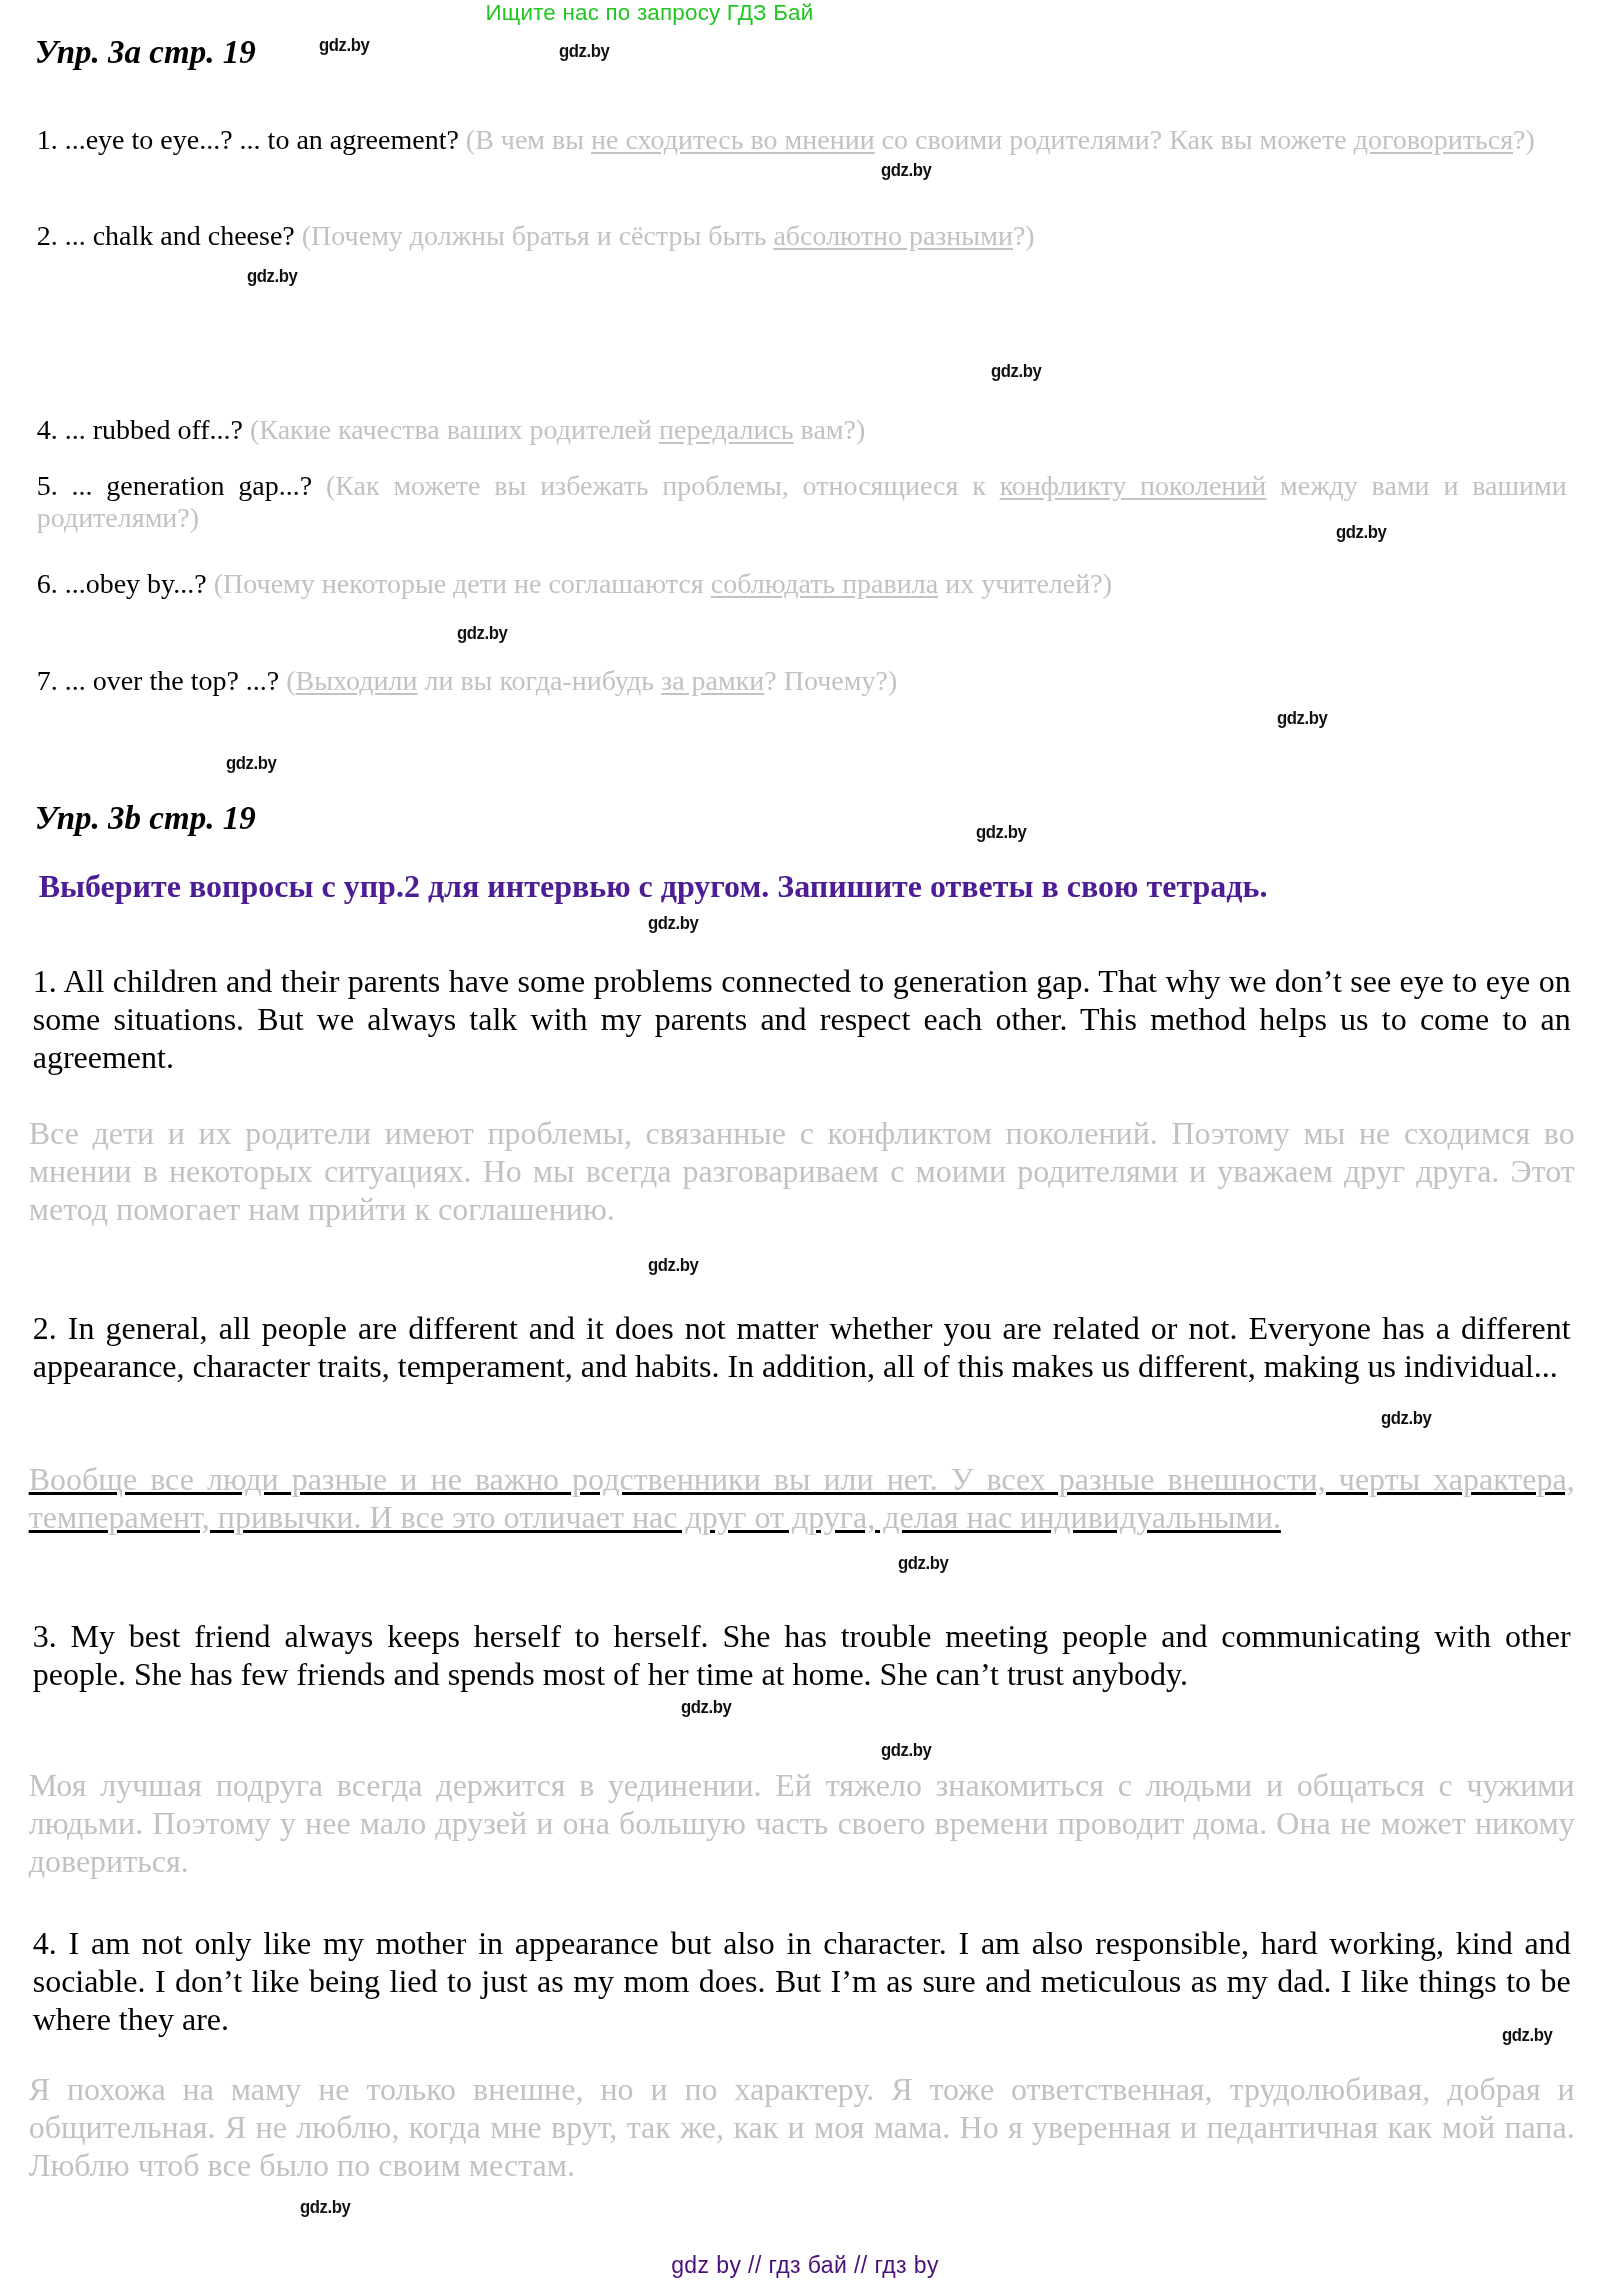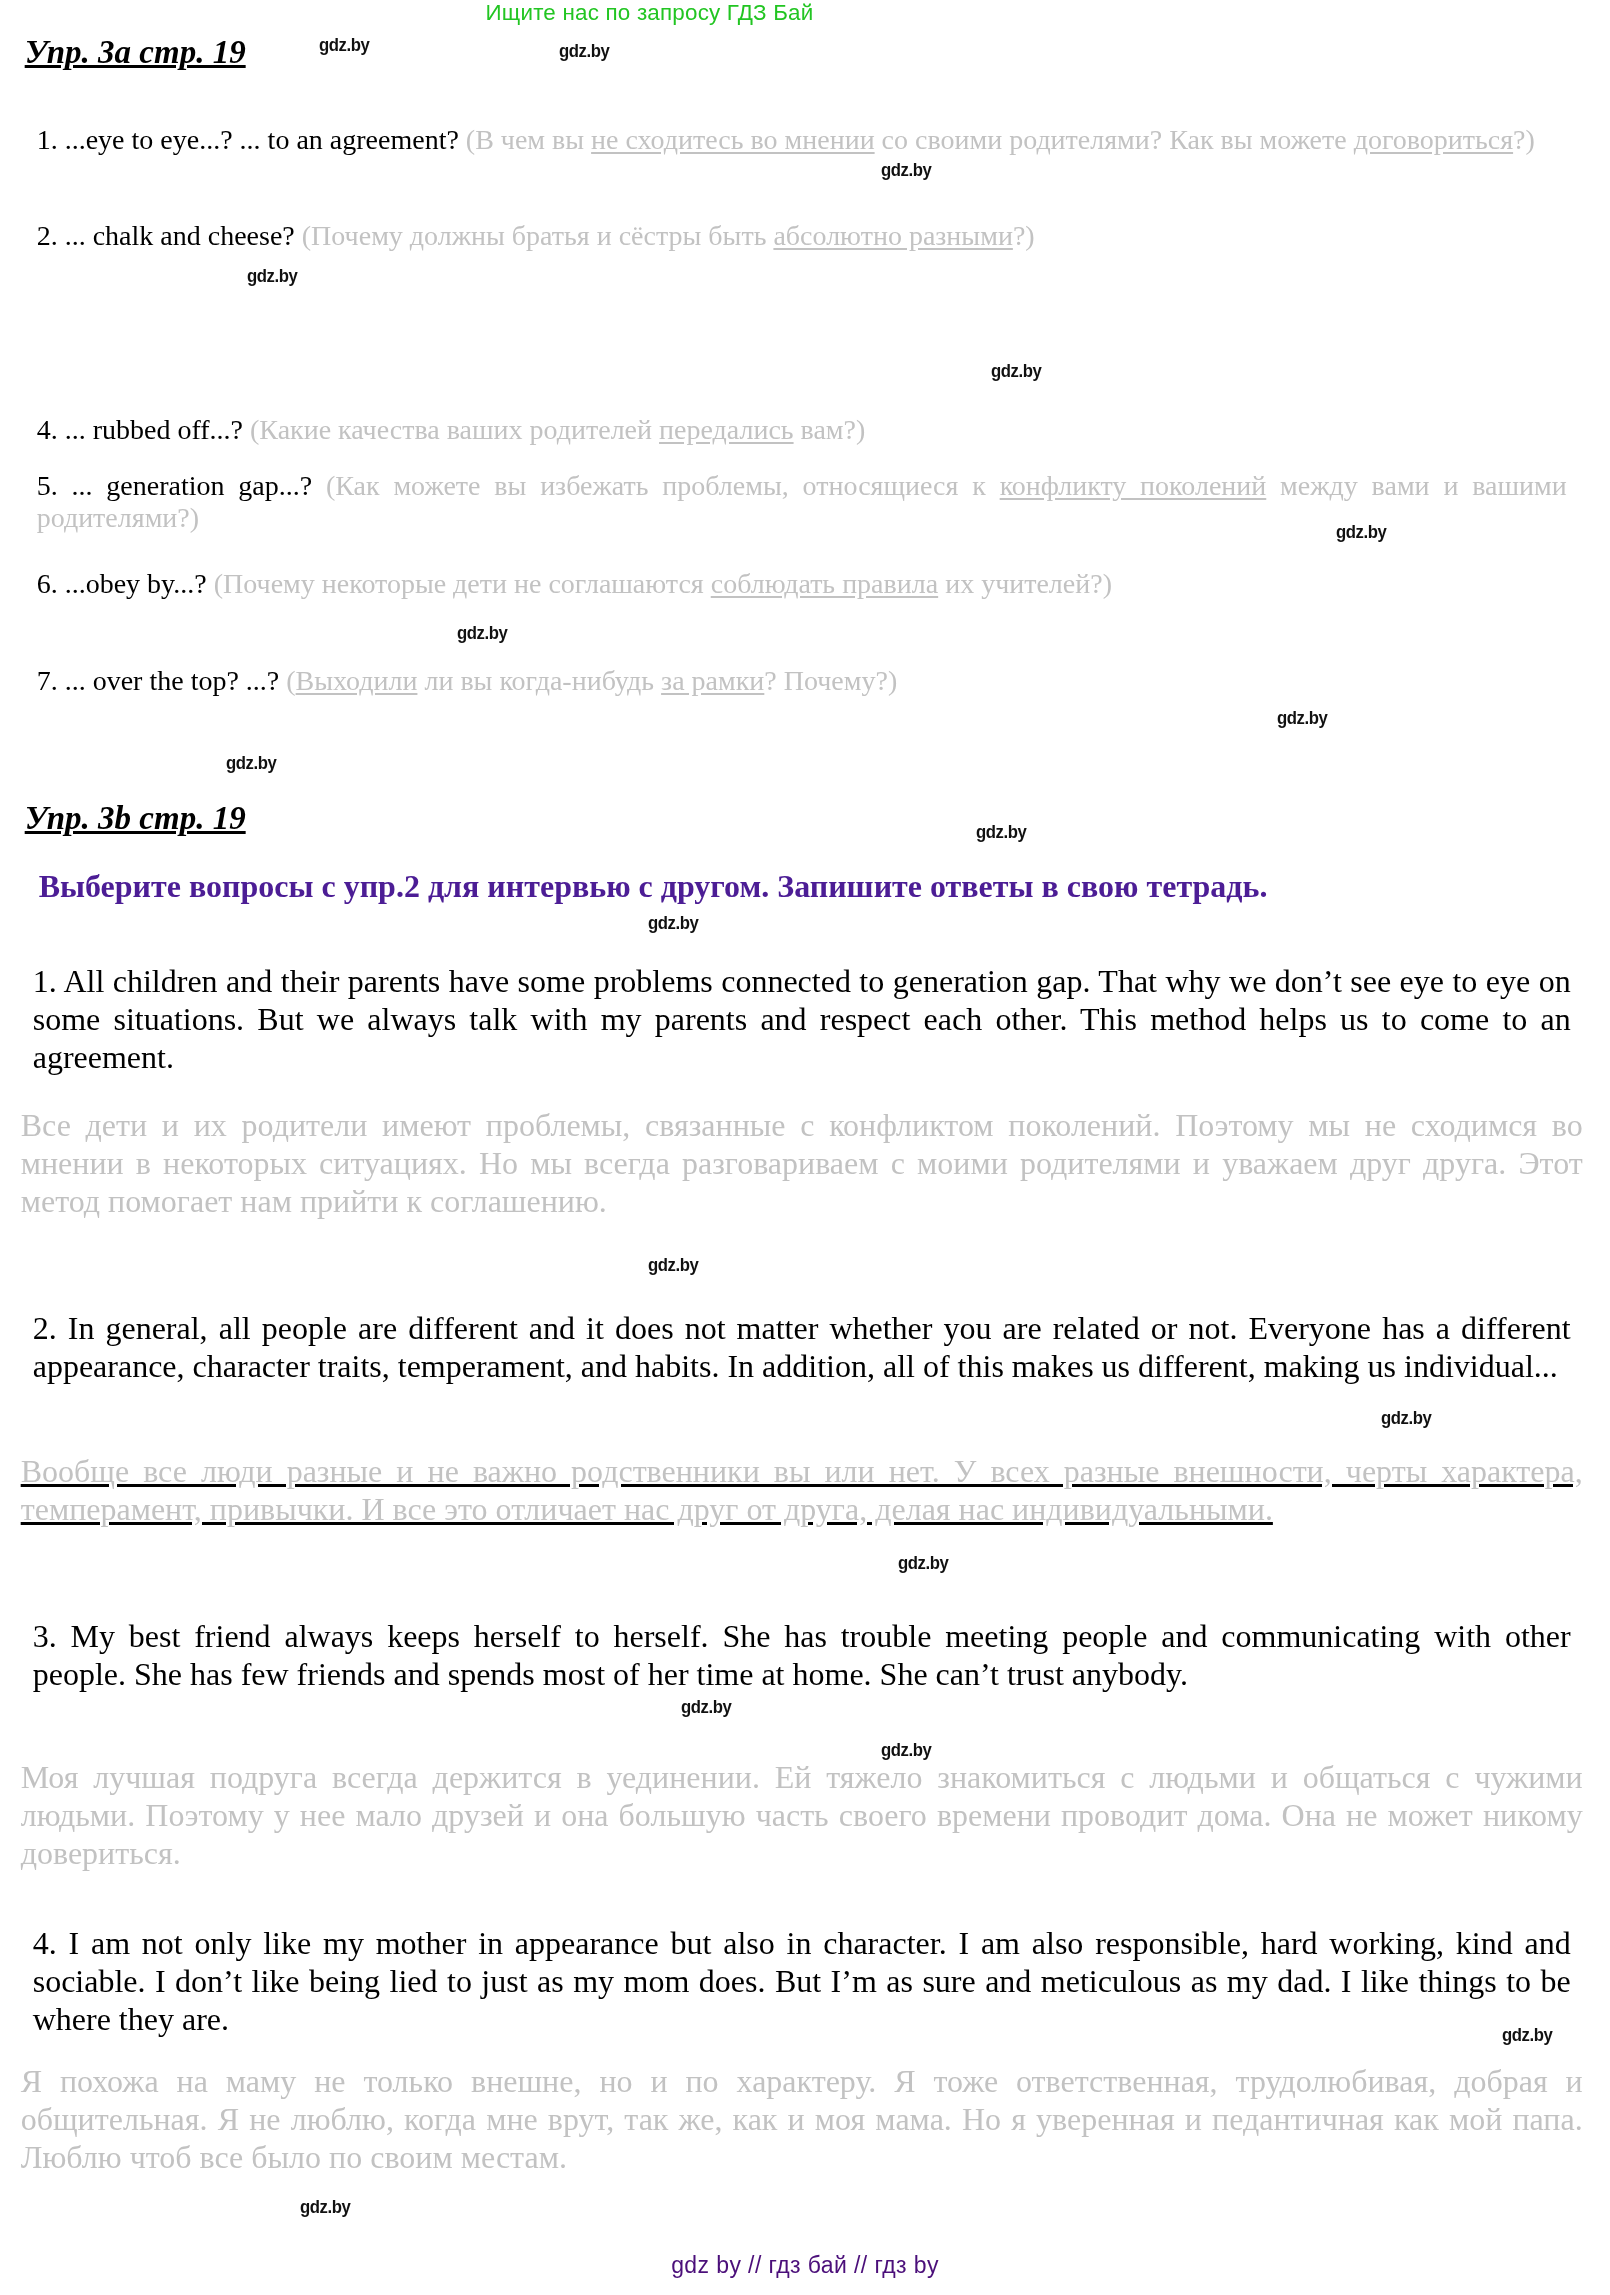--- a/index.html
+++ b/index.html
@@ -52,23 +52,22 @@
     z-index: 5;
   }
 
   
   .ex-head {
     font-style: italic;
     font-weight: 700;
     font-size: 33px;
     line-height: 1.0;
     color: #000;
-    margin: 4px;
-    white-space: nowrap;
-    text-decoration: underline;
+    margin: 14px;
+    white-space: nowrap;
   }
   .bold-task {
     font-weight: 700;
     font-size: 32px;
     line-height: 1.24;
     color: #4c1d95;
     text-align: justify;
     margin: 18px;
   }
 
@@ -88,21 +87,21 @@
     text-align: justify;
     text-align-last: left;
     margin: 12px;
   }
   .tr {
     font-size: 32px;
     line-height: 1.19;
     color: #c2c2c2;
     text-align: justify;
     text-align-last: left;
-    margin: 0;
+    margin: 8px;
   }
   .gr { color: #c2c2c2; }
   .u  { text-decoration: underline; text-underline-offset: 2.6px; }
 
   
   .blk { position: absolute; left: 20.7px; width: 1562px; }
 
   
   .footer {
     position: absolute;

